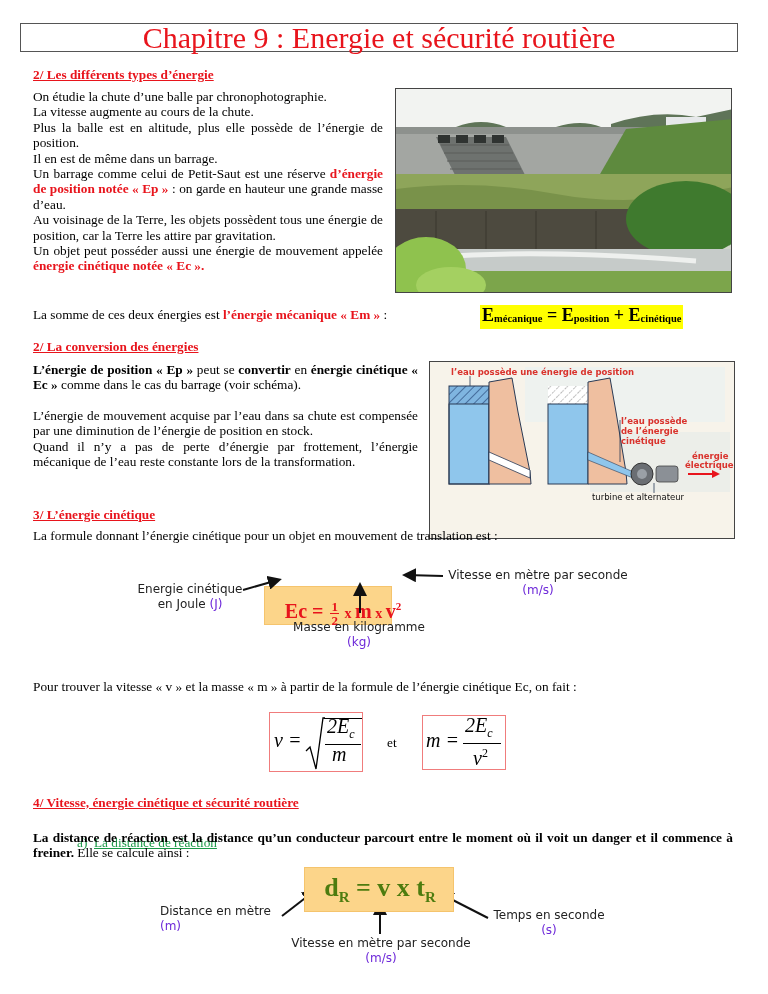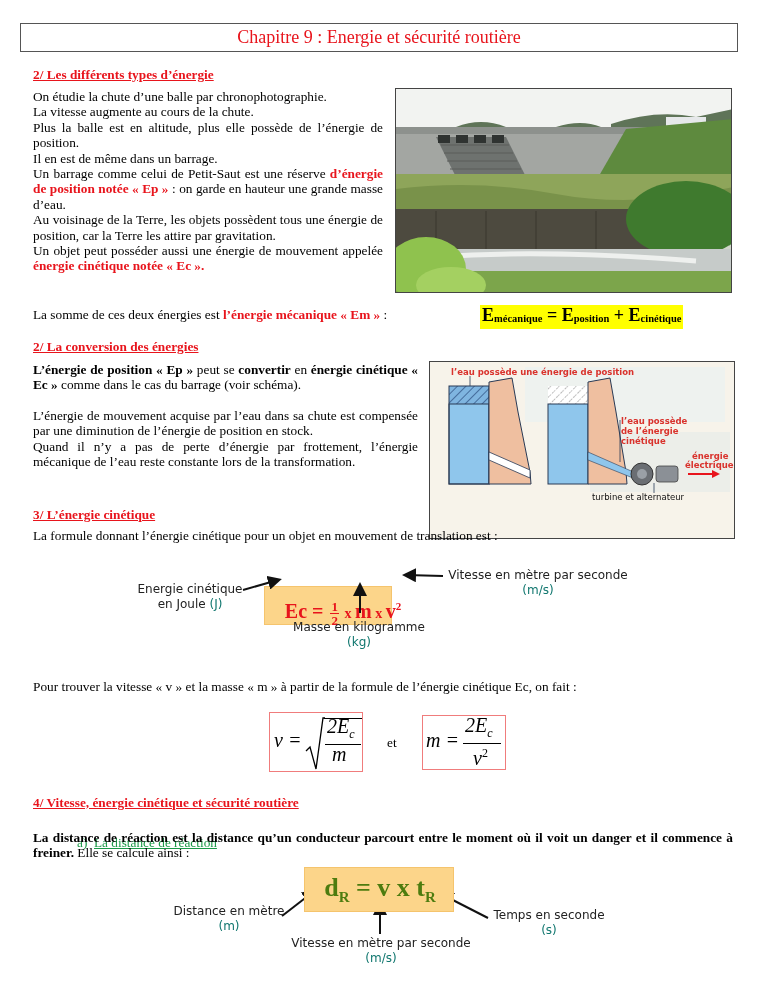--- a/index.html
+++ b/index.html
@@ -1,22 +1,22 @@
 <!DOCTYPE html>
 <html><head>
   <meta charset="utf-8">
   <style>
     * { box-sizing: border-box; margin: 0; padding: 0; }
     html, body { width: 768px; height: 994px; background: #ffffff; overflow: hidden; }
     body { position: relative; font-family: "Liberation Serif", serif; color: #000; font-size: 13.3px; line-height: 15.4px; }
     .abs { position: absolute; }
-    .title-box { left: 20px; top: 23px; width: 718px; height: 29px; border: 1px solid #555; text-align: center; color: #e8141c; font-size: 18px; line-height: 27px; }
+    .title-box { left: 20px; top: 23px; width: 718px; height: 29px; border: 1px solid #555; text-align: center; color: #e8141c; font-size: 30px; line-height: 27px; }
     .section-h { color: #e8141c; font-weight: bold; text-decoration: underline; font-size: 13.3px; }
     .red-b { color: #e8141c; font-weight: bold; }
-    .red { color: #0f766e; }
+    .red { color: #6d28d9; }
     .b { font-weight: bold; }
     .para { text-align: justify; }
     .para p { margin: 0; }
     .photo { left: 395px; top: 88px; width: 337px; height: 205px; border: 1px solid #444; overflow: hidden; background: #cfd6c9; }
     .em-formula { left: 480px; top: 305px; background: #ffff00; font-weight: bold; font-size: 18px; line-height: 20px; padding: 0 2px; white-space: nowrap; }
     .em-formula sub { font-size: 10.5px; vertical-align: -1px; }
     .schema { left: 429px; top: 361px; width: 306px; height: 178px; border: 1px solid #444; background: #f7f3ea; overflow: hidden; }
     .orange-box { background: #fcd58a; border: 1px solid #f5c46d; }
     .sans { font-family: "DejaVu Sans", sans-serif; font-size: 12px; color: #222; }
     .eq-box { border: 1.5px solid #f07c7c; background: #fff; }
@@ -200,21 +200,21 @@
 <div class="abs para" style="left:33px; top:830px; width:700px;">
   <span class="b">La distance de réaction est la distance qu’un conducteur parcourt entre le moment où il voit un danger et il commence à freiner.</span><span> Elle se calcule ainsi :</span>
 </div>
 
 <div class="abs orange-box" style="left:304px; top:867px; width:150px; height:45px;">
   <div style="position:absolute; left:0; top:0; width:150px; height:45px; color:#4d7c0f; font-weight:bold; font-size:26px; line-height:40px; text-align:center; white-space:nowrap;">
     <span>d</span><sub style="font-size:15px;">R</sub><span> = v x </span><span>t</span><sub style="font-size:15px;">R</sub>
   </div>
 </div>
 
-<div class="abs sans" style="left:168px; top:904px; text-align:center; width:122px;">
+<div class="abs sans" style="left:160px; top:904px; text-align:left; width:122px;">
   <div>Distance en mètre</div>
   <div class="red">(m)</div>
 </div>
 <div class="abs sans" style="left:286px; top:936px; text-align:center; width:190px;">
   <div>Vitesse en mètre par seconde</div>
   <div class="red">(m/s)</div>
 </div>
 <div class="abs sans" style="left:486px; top:908px; text-align:center; width:126px;">
   <div>Temps en seconde</div>
   <div class="red">(s)</div>

